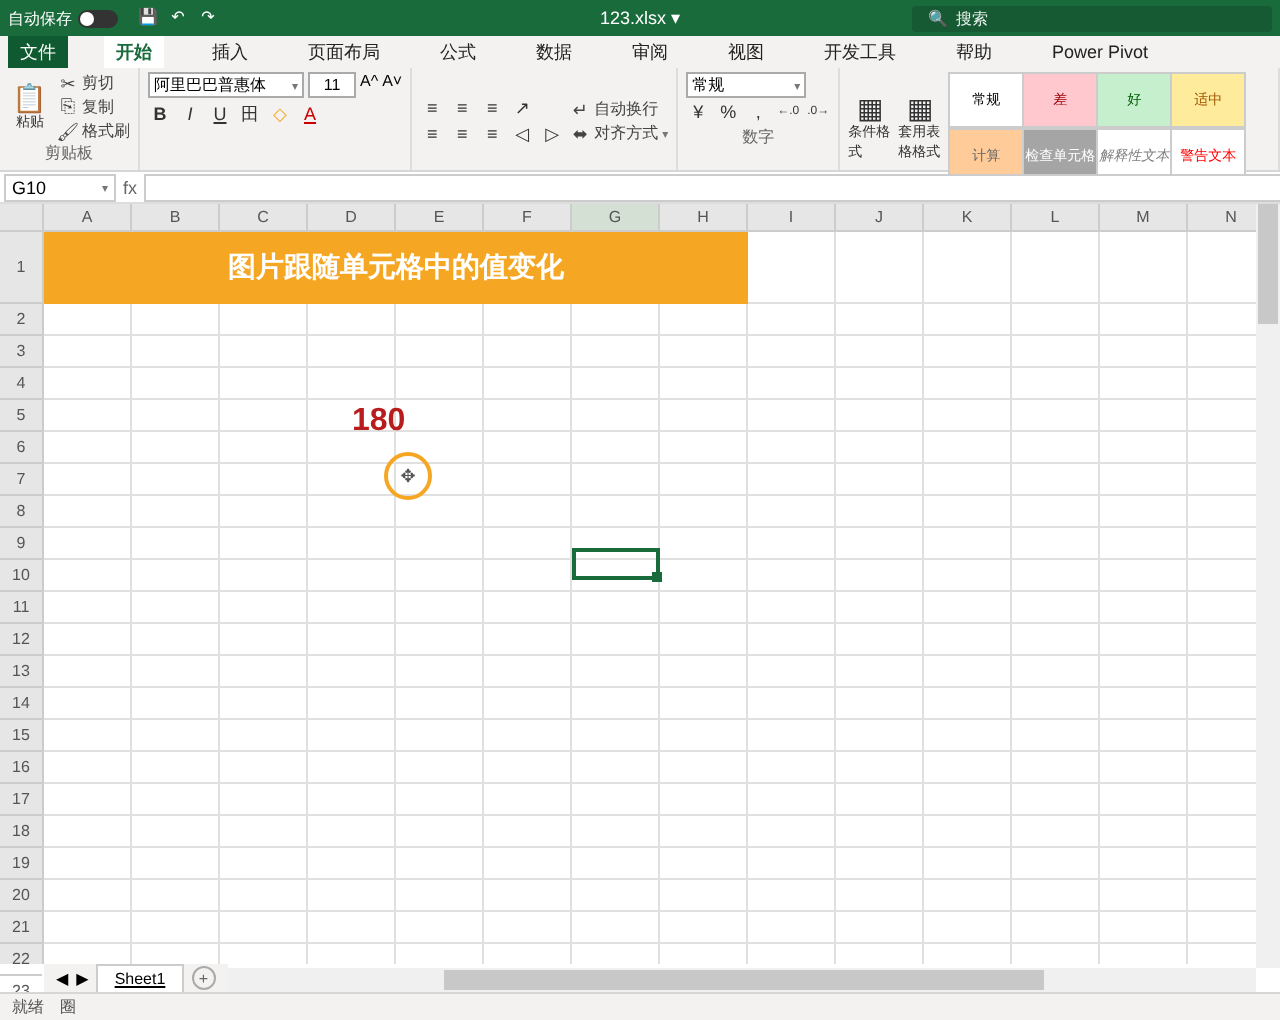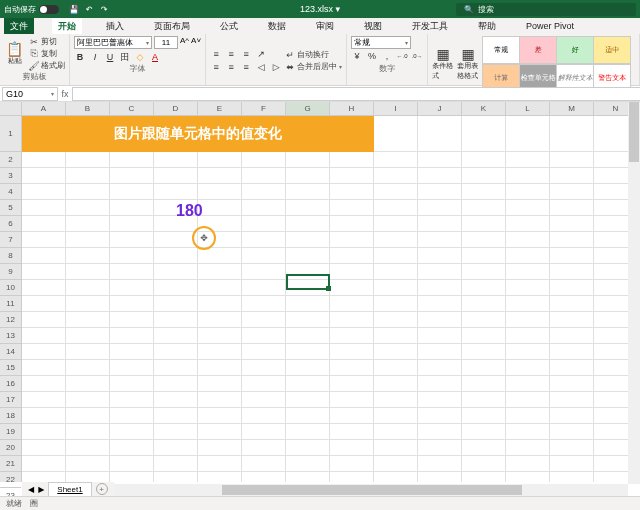--- a/index.html
+++ b/index.html
@@ -1,18 +1,18 @@
 <!DOCTYPE html>
 <html><head>
 <meta charset="utf-8">
 <style>
   * { box-sizing: border-box; margin: 0; padding: 0; font-family: "Microsoft YaHei", Arial, sans-serif; }
   body { width: 640px; height: 510px; overflow: hidden; background: #fff; font-size: 9px; }
   .titlebar { height: 18px; background: #1a6b3c; color: #fff; display: flex; align-items: center; padding: 0 4px; position: relative; }
-  .titlebar .left { display: flex; align-items: flex-end; gap: 6px; }
+  .titlebar .left { display: flex; align-items: flex-start; gap: 6px; }
   .autosave { color: #fff; font-size: 8px; display: flex; align-items: center; gap: 3px; }
   .toggle { width: 20px; height: 9px; background: #333; border-radius: 5px; position: relative; display: inline-block; }
   .toggle::after { content: ""; position: absolute; left: 1px; top: 1px; width: 7px; height: 7px; background: #fff; border-radius: 50%; }
   .qat { display: flex; gap: 5px; margin-left: 4px; }
   .qat-btn { width: 10px; height: 10px; color: #fff; font-size: 8px; display: flex; align-items: center; justify-content: center; }
   .filename { position: absolute; left: 50%; transform: translateX(-50%); font-size: 9px; }
   .search-box { position: absolute; right: 4px; display: flex; align-items: center; gap: 4px; background: #155a32; border-radius: 2px; padding: 1px 8px; height: 13px; width: 180px; }
   .search-box .mag { font-size: 8px; }
   .search-box .txt { font-size: 8px; opacity: .9; }
   .tabrow { height: 16px; background: #f3f2f1; display: flex; align-items: center; padding-left: 4px; gap: 18px; font-size: 9px; }
@@ -53,21 +53,21 @@
   .row-hd.tall { height: 36px; }
   .grid { position: relative; flex: 1; overflow: hidden; }
   .col-headers { display: flex; height: 14px; background: #e6e6e6; border-bottom: 1px solid #ccc; }
   .col-hd { width: 44px; border-right: 1px solid #ccc; font-size: 8px; color: #555; display: flex; align-items: center; justify-content: center; }
   .col-hd.sel { background: #d3e0d3; }
   .cells { position: relative; }
   .cell-row { display: flex; height: 16px; border-bottom: 1px solid #e0e0e0; }
   .cell-row.tall { height: 36px; }
   .cell { width: 44px; border-right: 1px solid #e0e0e0; }
   .banner { position: absolute; left: 0; top: 0; width: 352px; height: 36px; background: #f5a623; color: #fff; font-size: 14px; font-weight: bold; display: flex; align-items: center; justify-content: center; }
-  .value-180 { position: absolute; left: 154px; top: 86px; font-size: 16px; font-weight: bold; color: #6d28d9; }
+  .value-180 { position: absolute; left: 154px; top: 86px; font-size: 16px; font-weight: bold; color: #b91c1c; }
   .circle { position: absolute; left: 170px; top: 110px; width: 24px; height: 24px; border: 2px solid #f5a623; border-radius: 50%; display: flex; align-items: center; justify-content: center; font-size: 9px; color: #555; }
   .selection { position: absolute; left: 264px; top: 158px; width: 44px; height: 16px; border: 2px solid #1a6b3c; background: rgba(255,255,255,0); }
   .selection::after { content: ""; position: absolute; right: -3px; bottom: -3px; width: 5px; height: 5px; background: #1a6b3c; }
   .scrollbar-v { position: absolute; right: 0; top: 102px; width: 12px; bottom: 26px; background: #f0f0f0; }
   .scrollbar-v .thumb { position: absolute; top: 0; left: 1px; right: 1px; height: 60px; background: #c8c8c8; }
   .scrollbar-h { position: absolute; left: 22px; right: 12px; bottom: 14px; height: 12px; background: #f0f0f0; display: flex; align-items: center; }
   .scrollbar-h .thumb { position: absolute; left: 200px; width: 300px; top: 1px; bottom: 1px; background: #c8c8c8; }
   .sheet-tabs { position: absolute; left: 22px; bottom: 14px; height: 14px; display: flex; align-items: center; background: #f3f2f1; font-size: 8px; gap: 4px; padding: 0 6px; z-index: 2; }
   .sheet-tab { background: #fff; border: 1px solid #ccc; border-bottom: none; padding: 0 8px; height: 14px; display: flex; align-items: center; text-decoration: underline; }
   .add-sheet { width: 12px; height: 12px; border: 1px solid #aaa; border-radius: 50%; display: flex; align-items: center; justify-content: center; color: #666; }
@@ -150,21 +150,20 @@
       </div>
       <div class="btn-row">
         <span class="b" style="font-weight:bold">B</span>
         <span class="b" style="font-style:italic">I</span>
         <span class="b" style="text-decoration:underline">U</span>
         <span class="b">田</span>
         <span class="b" style="color:#f5a623">◇</span>
         <span class="b" style="color:#c00;text-decoration:underline">A</span>
       </div>
     </div>
-    <div class="group-label">字体</div>
   </div>
 
   <div class="group">
     <div class="group-body">
       <div style="display:flex;flex-direction:column;gap:1px">
         <div class="btn-row">
           <span class="b">≡</span>
           <span class="b">≡</span>
           <span class="b">≡</span>
           <span class="b">↗</span>
@@ -177,21 +176,21 @@
           <span class="b">▷</span>
         </div>
       </div>
       <div class="mini">
         <span class="mini-item">
             <span class="mini-ico">↵</span>
             <span>自动换行</span>
           </span>
         <span class="mini-item">
             <span class="mini-ico">⬌</span>
-            <span>合并后居中</span>
+            <span>对齐方式</span>
             <span class="caret">▾</span>
           </span>
       </div>
     </div>
   </div>
 
   <div class="group">
     <div class="group-body" style="flex-direction:column;align-items:flex-start;gap:1px">
       <div class="font-name" style="width:60px">
           <span>常规</span>

